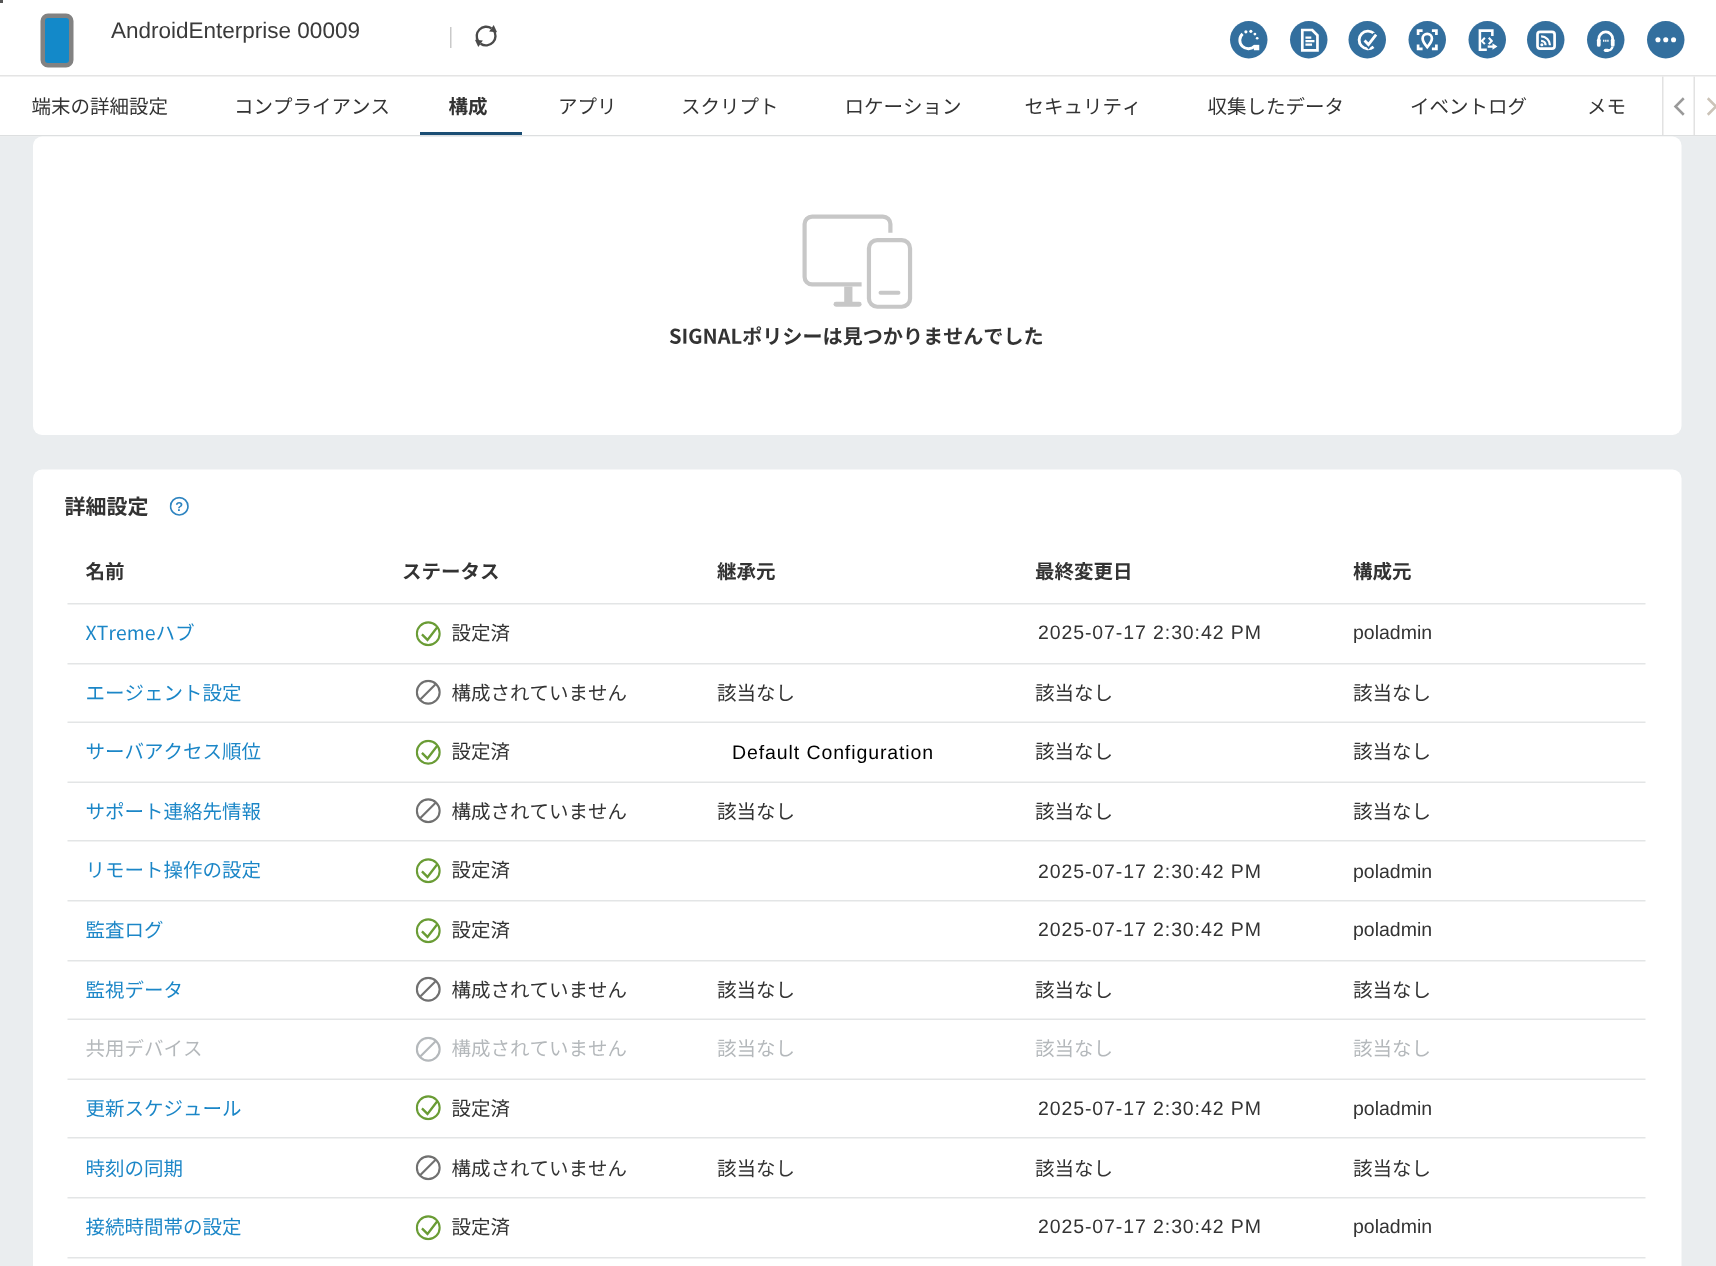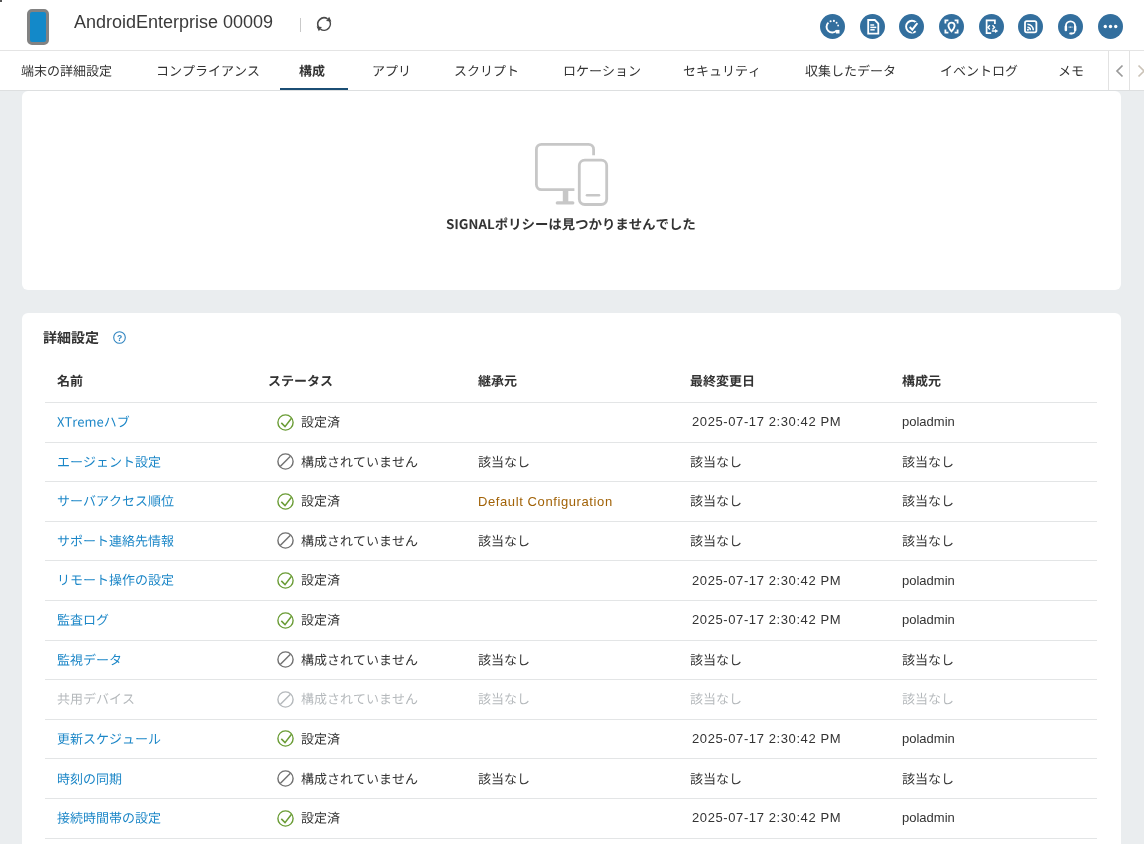--- a/index.html
+++ b/index.html
@@ -133,21 +133,21 @@
       <path id="u540C" d="M248 612V547H756V612ZM368 378H632V188H368ZM299 442V51H368V124H702V442ZM88 788V-82H161V717H840V16C840 -2 834 -8 816 -9C799 -9 741 -10 678 -8C690 -27 701 -61 705 -81C791 -81 842 -79 872 -67C903 -55 914 -31 914 15V788Z"></path>
       <path id="u671F" d="M178 143C148 76 95 9 39 -36C57 -47 87 -68 101 -80C155 -30 213 47 249 123ZM321 112C360 65 406 -1 424 -42L486 -6C465 35 419 97 379 143ZM855 722V561H650V722ZM580 790V427C580 283 572 92 488 -41C505 -49 536 -71 548 -84C608 11 634 139 644 260H855V17C855 1 849 -3 835 -4C820 -5 769 -5 716 -3C726 -23 737 -56 740 -76C813 -76 861 -75 889 -62C918 -50 927 -27 927 16V790ZM855 494V328H648C650 363 650 396 650 427V494ZM387 828V707H205V828H137V707H52V640H137V231H38V164H531V231H457V640H531V707H457V828ZM205 640H387V551H205ZM205 491H387V393H205ZM205 332H387V231H205Z"></path>
       <path id="u63A5" d="M180 839V638H44V568H180V350L27 308L45 235L180 276V11C180 -3 175 -8 162 -8C149 -8 108 -8 62 -7C72 -28 82 -60 85 -79C151 -80 191 -77 217 -65C243 -53 252 -31 252 12V299L340 326V269H488C459 208 430 149 405 105L471 83L486 110C527 97 570 81 613 63C543 21 446 -4 315 -17C327 -32 339 -59 345 -79C498 -59 609 -25 687 31C768 -5 841 -45 889 -81L936 -24C889 10 819 47 743 81C788 130 817 192 835 269H955V335H598L643 433H959V499H776C797 544 820 607 840 664L810 668H930V734H687V840H612V734H374V668H514L469 659C488 609 504 543 509 499H334V433H562L519 335H358L349 399L252 371V568H349V638H252V839ZM536 668H764C751 618 728 548 709 503L732 499H551L579 506C575 547 556 615 536 668ZM566 269H759C742 204 715 151 674 110C620 132 566 151 515 166Z"></path>
       <path id="u7D9A" d="M729 326V20C729 -53 745 -73 811 -73C824 -73 879 -73 892 -73C948 -73 966 -41 972 86C953 91 925 102 910 114C908 7 904 -9 884 -9C872 -9 830 -9 821 -9C801 -9 797 -5 797 20V326ZM545 325V263C545 184 525 57 346 -30C364 -44 388 -66 400 -81C591 16 613 162 613 262V325ZM296 255C320 197 341 121 346 71L405 90C398 139 377 214 351 271ZM89 268C77 181 59 91 26 30C42 24 71 11 84 2C115 66 139 163 152 258ZM448 592V528H915V592H716V683H949V746H716V841H642V746H412V683H642V592ZM28 398 37 331 195 341V-80H261V345L340 350C349 326 357 304 361 285L417 311V280H481V399H885V280H951V460H417V326C400 380 363 459 324 519L269 497C285 471 300 442 314 412L170 405C237 490 314 604 371 696L308 726C280 672 242 606 201 543C186 564 168 586 147 609C184 665 228 747 262 815L196 840C175 784 139 708 107 651L76 679L37 631C82 588 132 531 162 485C140 455 119 426 99 401Z"></path>
       <path id="u9593" d="M615 169V72H380V169ZM615 227H380V319H615ZM312 378V-38H380V13H685V378ZM383 600V511H165V600ZM383 655H165V739H383ZM840 600V510H615V600ZM840 655H615V739H840ZM878 797H544V452H840V20C840 2 834 -3 817 -4C799 -4 738 -5 677 -3C688 -24 699 -59 703 -80C786 -80 840 -79 872 -66C905 -53 916 -29 916 19V797ZM90 797V-81H165V454H453V797Z"></path>
       <path id="u5E2F" d="M78 449V250H149V387H460V281H191V-6H264V219H460V-80H534V219H749V73C749 62 745 59 732 58C717 57 671 57 617 59C627 40 637 15 641 -6C711 -6 758 -5 786 6C815 17 823 35 823 73V281H534V387H850V250H923V449ZM461 572H287V671H461ZM534 572V671H714V572ZM51 735V671H216V511H788V671H951V735H788V834H714V735H534V840H461V735H287V834H216V735Z"></path>
     </defs>
   </svg>
 <div style="position:absolute;left:0;top:0;width:2px;height:2px;background:#555"></div>
 <div style="position:absolute;left:27px;top:9px;width:22px;height:36px;border:3px solid #828282;border-radius:5px;background:#1389c9"></div>
-<div style="position:absolute;left:74px;top:12px;font-size:18px;color:#3a3a3a">AndroidEnterprise 00009</div>
+<div style="position:absolute;left:74px;top:12px;font-size:15px;color:#3a3a3a">AndroidEnterprise 00009</div>
 <div style="position:absolute;left:300px;top:18px;width:1px;height:14px;background:#c9c9c9"></div>
 <svg style="position:absolute;left:314px;top:14px" width="20" height="20" viewBox="0 0 19 19">
 <g fill="none" stroke="#4a4a4a" stroke-width="1.5">
 <path d="M4.6 12.9 A6 6 0 0 1 12.9 4.6"></path>
 <path d="M14.1 5.6 A6 6 0 0 1 6.1 14.4"></path>
     </g>
 <path d="M14.4 2.5 L16.5 7.1 L11.5 6.6 Z" fill="#4a4a4a"></path>
 <path d="M4.6 16.5 L2.5 11.9 L7.5 12.4 Z" fill="#4a4a4a"></path>
   </svg>
 <div style="position:absolute;left:819.9px;top:14px;width:25px;height:25px;border-radius:50%;background:#336f9e">
@@ -276,21 +276,21 @@
 <div style="position:absolute;left:45px;top:441.6px;width:1052px;height:1px;background:#e3e5e6"></div>
 <svg style="position:absolute;left:277px;top:453.2px" width="17" height="17" viewBox="0 0 17 17">
 <circle cx="8.5" cy="8.5" r="7.6" fill="none" stroke="#707070" stroke-width="1.4"></circle>
 <path d="M3.2 13.4 L13.4 3.2" fill="none" stroke="#707070" stroke-width="1.4"></path>
   </svg>
 <div style="position:absolute;left:45px;top:481.2px;width:1052px;height:1px;background:#e3e5e6"></div>
 <svg style="position:absolute;left:277px;top:492.8px" width="17" height="17" viewBox="0 0 17 17">
 <circle cx="8.5" cy="8.5" r="7.6" fill="none" stroke="#6a9c35" stroke-width="1.4"></circle>
 <path d="M4.3 8.9 L8 12.6 L14.5 4.2" fill="none" stroke="#6a9c35" stroke-width="1.55"></path>
   </svg>
-<div style="position:absolute;left:478px;top:493.5px;font-size:13px;color:#a16207;letter-spacing:0.6px;">Default Configuration</div>
+<div style="position:absolute;left:488px;top:493.5px;font-size:13px;color:#000000;letter-spacing:0.6px;">Default Configuration</div>
 <div style="position:absolute;left:45px;top:520.8px;width:1052px;height:1px;background:#e3e5e6"></div>
 <svg style="position:absolute;left:277px;top:532.4px" width="17" height="17" viewBox="0 0 17 17">
 <circle cx="8.5" cy="8.5" r="7.6" fill="none" stroke="#707070" stroke-width="1.4"></circle>
 <path d="M3.2 13.4 L13.4 3.2" fill="none" stroke="#707070" stroke-width="1.4"></path>
   </svg>
 <div style="position:absolute;left:45px;top:560.4px;width:1052px;height:1px;background:#e3e5e6"></div>
 <svg style="position:absolute;left:277px;top:572.0px" width="17" height="17" viewBox="0 0 17 17">
 <circle cx="8.5" cy="8.5" r="7.6" fill="none" stroke="#6a9c35" stroke-width="1.4"></circle>
 <path d="M4.3 8.9 L8 12.6 L14.5 4.2" fill="none" stroke="#6a9c35" stroke-width="1.55"></path>
   </svg>

